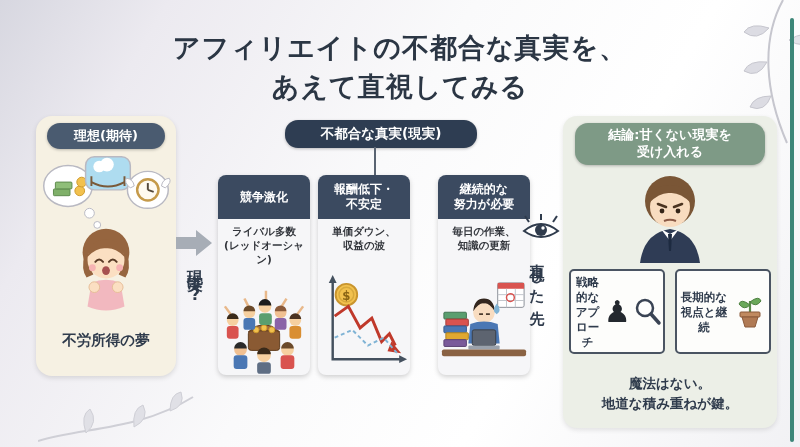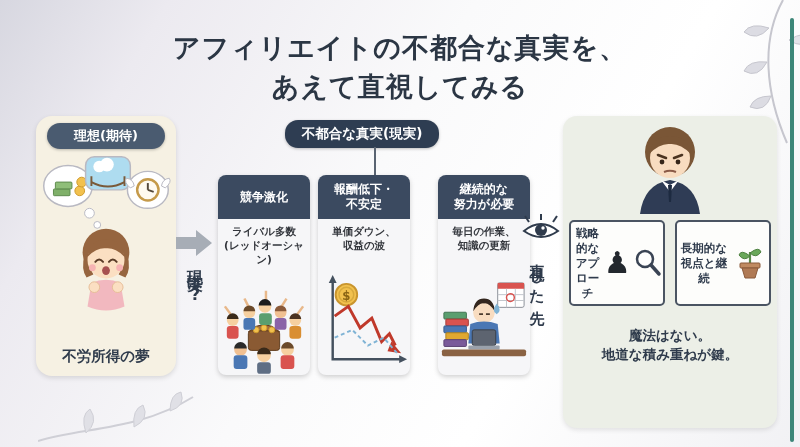--- a/index.html
+++ b/index.html
@@ -11,28 +11,28 @@
   .title{position:absolute;top:28px;left:0;width:100%;text-align:center;font-weight:bold;
     font-size:27px;line-height:1.45;color:#2b3644;letter-spacing:1px;}
   .preline{white-space:pre-line;}
   .pill{font-weight:bold;color:#fff;text-align:center;border-radius:13px;
     box-shadow:0 1px 3px rgba(0,0,0,.25);}
   
   .ideal-panel{position:absolute;left:36px;top:116px;width:140px;height:260px;
     background:#f6f1e3;border-radius:16px;box-shadow:0 2px 5px rgba(0,0,0,.12);
     display:flex;flex-direction:column;align-items:center;}
   .ideal-pill{width:118px;margin-top:7px;padding:4px 0;font-size:13px;background:#4a5b70;}
-  .ideal-caption{font-size:14.5px;font-weight:bold;color:#2f3b4c;margin-top:18px;}
+  .ideal-caption{font-size:14.5px;font-weight:bold;color:#2f3b4c;margin-top:2px;}
   
   .arrow-wrap{position:absolute;left:176px;top:230px;}
   .vert-label{writing-mode:vertical-rl;text-orientation:upright;font-weight:bold;
     color:#2f3b4c;letter-spacing:3px;}
   .reality-q{position:absolute;left:184px;top:258px;font-size:16px;}
   
-  .reality-pill{position:absolute;left:285px;top:120px;width:154px;padding:5px 0;
+  .reality-pill{position:absolute;left:285px;top:120px;width:192px;padding:5px 0;
     font-size:13.5px;background:#2e3d52;}
   .connector{position:absolute;left:374px;top:147px;width:2px;height:28px;background:#5a6472;}
   .card{position:absolute;top:175px;width:92px;height:200px;border-radius:8px;overflow:hidden;
     box-shadow:0 2px 5px rgba(0,0,0,.18);background:#f6f6f8;display:flex;flex-direction:column;}
   .card-head{background:#3b4a60;color:#fff;font-weight:bold;font-size:12px;line-height:1.25;
     min-height:40px;display:flex;align-items:center;justify-content:center;text-align:center;padding:2px;}
   .card-desc{font-size:10.5px;font-weight:bold;color:#33363c;text-align:center;
     line-height:1.35;padding:5px 1px 2px;}
   .card-art{flex:1;display:flex;align-items:flex-end;justify-content:center;}
   .card1{left:218px;} .card2{left:318px;} .card3{left:438px;}
@@ -244,20 +244,22 @@
       <line x1="21" y1="8" x2="21" y2="2" stroke="#2f3b4c" stroke-width="2"></line>
       <line x1="33" y1="10" x2="37" y2="4" stroke="#2f3b4c" stroke-width="2"></line>
       <path d="M4,19 Q21,5 38,19 Q21,31 4,19 Z" fill="#ffffff" stroke="#2f3b4c" stroke-width="2"></path>
       <circle cx="21" cy="18" r="6" fill="#2f3b4c"></circle>
       <circle cx="23" cy="16" r="1.7" fill="#ffffff"></circle>
     </svg>
   </div>
   <div class="vert-label gaze-label">直視した先</div>
 
   <div class="conclusion-panel">
+    <div class="pill conclusion-pill preline">結論:甘くない現実を
+受け入れる</div>
     <svg width="120" height="102" viewBox="0 0 120 102">
       <circle cx="60" cy="36" r="25" fill="#7a5636"></circle>
       <circle cx="60" cy="42" r="20" fill="#f8dcc0"></circle>
       <path d="M39,38 Q42,20 60,20 Q78,20 81,38 Q70,27 60,28 Q50,27 39,38 Z" fill="#7a5636"></path>
       <line x1="48" y1="39" x2="56" y2="42" stroke="#4a3320" stroke-width="2.5" stroke-linecap="round"></line>
       <line x1="72" y1="39" x2="64" y2="42" stroke="#4a3320" stroke-width="2.5" stroke-linecap="round"></line>
       <circle cx="52" cy="46" r="2.4" fill="#352518"></circle>
       <circle cx="68" cy="46" r="2.4" fill="#352518"></circle>
       <path d="M54,56 Q60,53.5 66,56" stroke="#8a5a46" stroke-width="2" fill="none"></path>
       <path d="M30,98 Q34,68 60,64 Q86,68 90,98 Z" fill="#2f3c55"></path>

